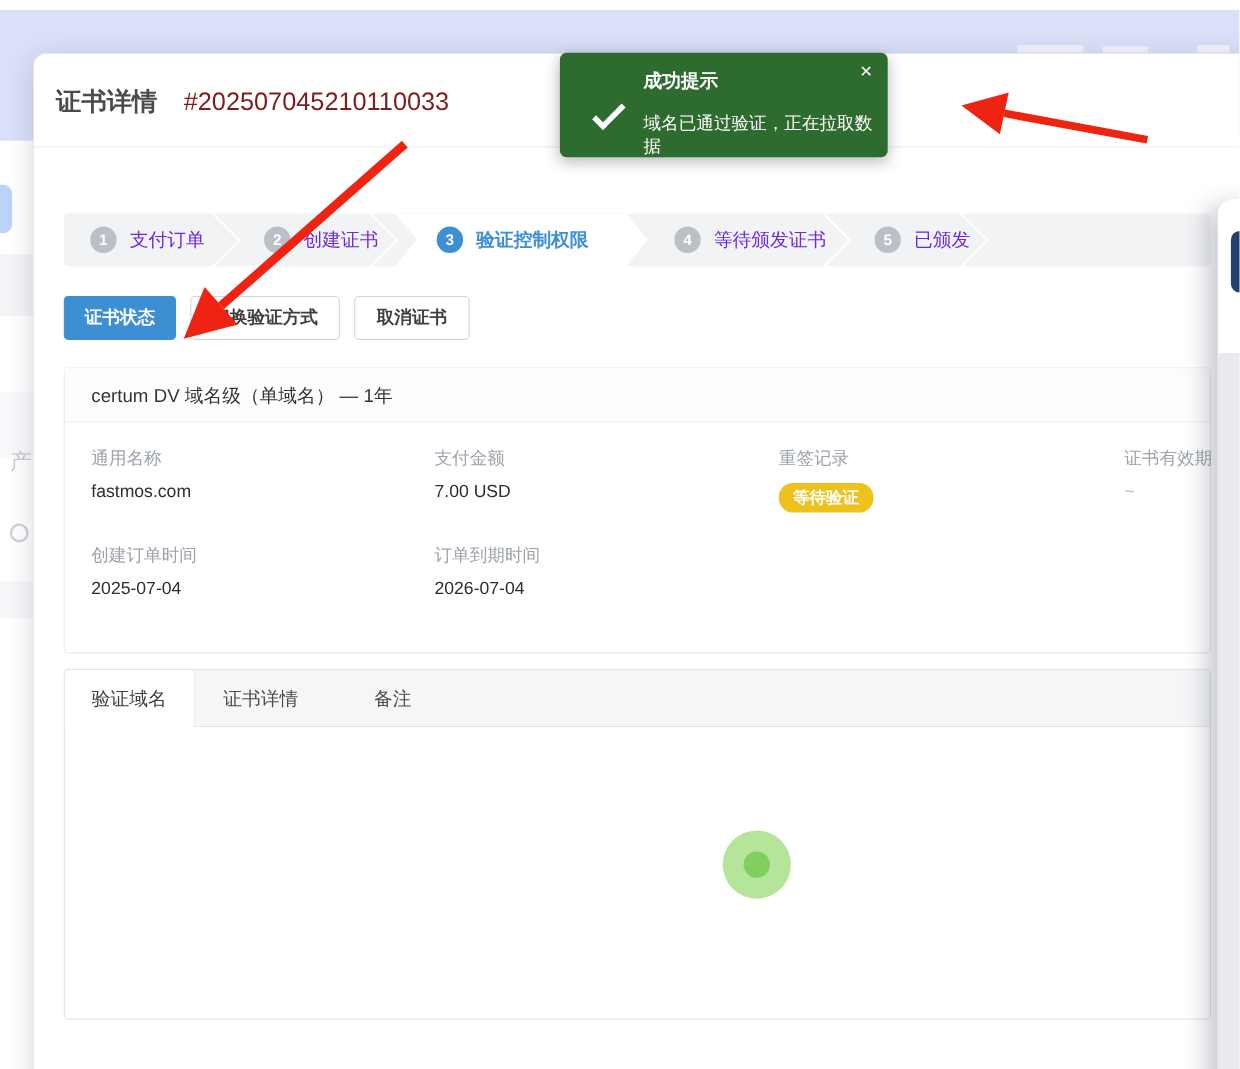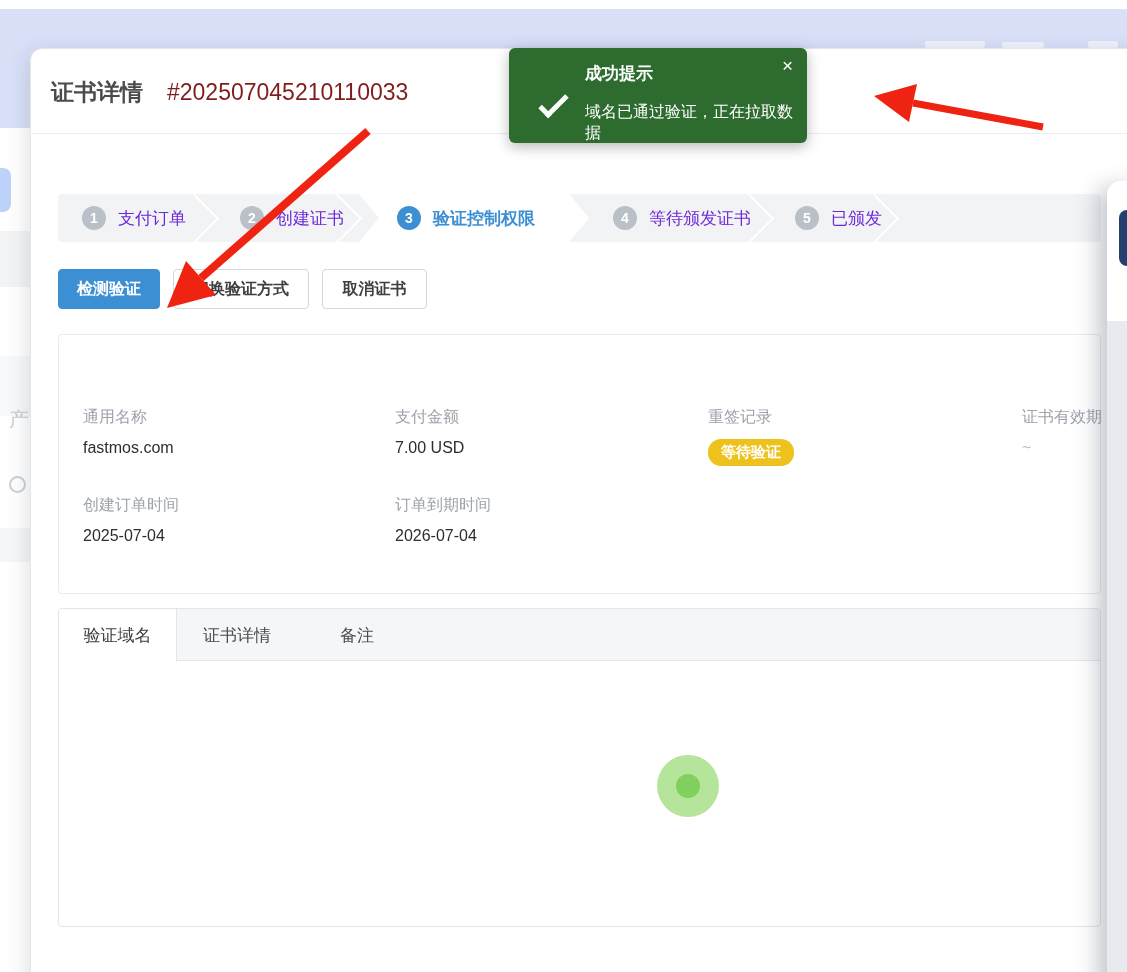--- a/index.html
+++ b/index.html
@@ -147,26 +147,27 @@
         <span class="step-label">等待颁发证书</span>
       </div>
       <div class="step s5 chev">
         <span class="step-circle">5</span>
         <span class="step-label">已颁发</span>
       </div>
       <div class="step sfill"></div>
     </div>
 
     <div class="actions">
-      <div class="btn btn-primary">检测验证</div>
+      <div class="btn btn-primary">证书状态</div>
       <div class="btn btn-plain btn-switch">切换验证方式</div>
       <div class="btn btn-plain btn-cancel">取消证书</div>
     </div>
 
     <div class="card">
+      <div class="card-header">certum DV 域名级（单域名） — 1年</div>
 
       <div class="fld c1 r1l fld-label">通用名称</div>
       <div class="fld c1 r1v fld-value">fastmos.com</div>
 
       <div class="fld c2 r1l fld-label">支付金额</div>
       <div class="fld c2 r1v fld-value">7.00 USD</div>
 
       <div class="fld c3 r1l fld-label">重签记录</div>
       <div class="fld c3 r1v"><span class="badge">等待验证</span></div>
 

